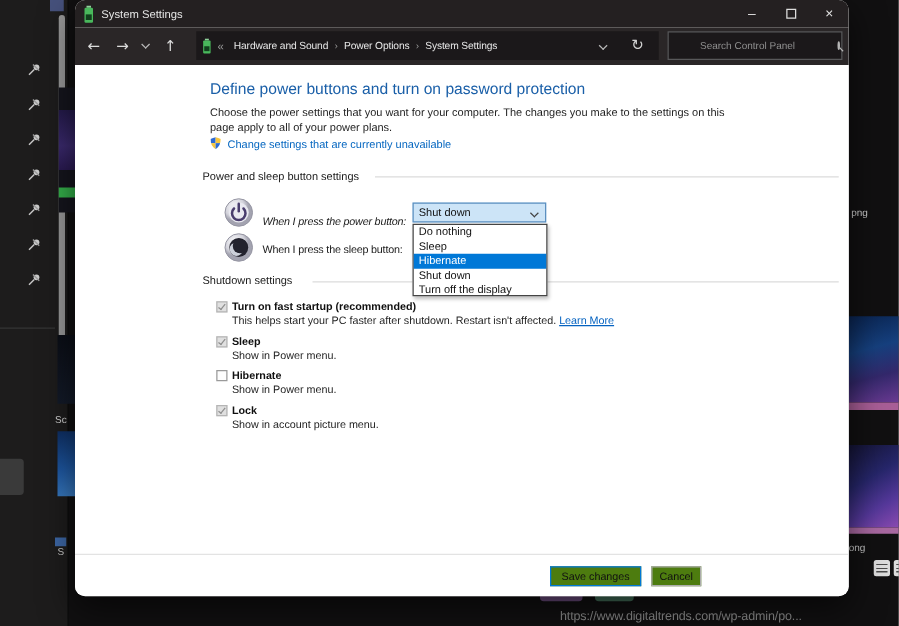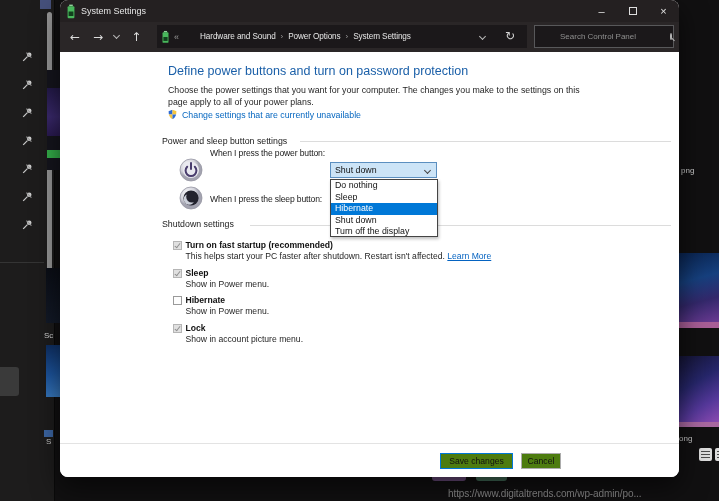--- a/index.html
+++ b/index.html
@@ -51,21 +51,21 @@
 
   #navbar { position:absolute; left:0; top:22px; right:0; height:30px; background:#2a2627; display:flex; align-items:center; }
   .nav-glyph { color:#dcdcdc; font-size:12px; line-height:1; font-family:"DejaVu Sans",sans-serif; }
   #nav-back { margin-left:10px; } #nav-fwd { margin-left:13px; }
   .chev { display:inline-block; width:5px; height:5px; border-right:1.3px solid currentColor; border-bottom:1.3px solid currentColor; transform:rotate(45deg); }
   #nav-chev { color:#b9b9b9; margin-left:11px; margin-top:-3px; }
   #nav-up { margin-left:12px; }
   #addressbox { position:absolute; left:97px; top:3px; width:370px; height:23px; background:#1b181a; display:flex; align-items:center; }
   #crumb-icon { margin-left:5px; width:7px; height:14px; }
   #crumb-overflow { margin-left:5px; color:#9a9a9a; font-size:9px; }
-  #breadcrumb { margin-left:21px; font-size:8.2px; color:#e6e6e6; letter-spacing:-0.1px; white-space:nowrap; }
+  #breadcrumb { margin-left:8px; font-size:8.2px; color:#e6e6e6; letter-spacing:-0.1px; white-space:nowrap; }
   .crumb-sep { color:#9a9a9a; margin:0 5px; font-size:8px; }
   #addr-chev { position:absolute; right:42px; top:9px; color:#b9b9b9; }
   #nav-refresh { position:absolute; right:12px; top:4px; color:#d2d2d2; font-size:12px; font-family:"DejaVu Sans",sans-serif; }
   #searchbox { position:absolute; left:474px; top:3px; width:140px; height:23px; background:#1b181a; border:1px solid #58585a; display:flex; align-items:center; }
   #search-input { flex:1; background:transparent; border:none; outline:none; color:#c9c9c9; font-size:8px; padding-left:25px; font-family:inherit; }
   #search-input::placeholder { color:#8f8f8f; }
   .mag { position:relative; width:7px; height:7px; border:1.3px solid #b5b5b5; border-radius:50%; margin-right:10px; }
   .mag::after { content:""; position:absolute; width:4px; height:1.3px; background:#b5b5b5; transform:rotate(45deg); right:-3.5px; bottom:-1px; }
 
   
@@ -77,21 +77,21 @@
   #uac-link { color:#0667c0; font-size:8.8px; white-space:nowrap; }
 
   .group-label { position:absolute; left:102px; font-size:8.8px; color:#1a1a1a; white-space:nowrap; }
   .group-line { position:absolute; height:1px; background:#dcdcdc; }
   #group1-label { top:84px; } #group1-line { top:89px; left:240px; right:8px; }
   #group2-label { top:167px; } #group2-line { top:173px; left:190px; right:8px; z-index:1; }
 
   .round-icon { position:absolute; left:119px; width:24px; height:24px; }
   #power-icon { top:106px; } #sleep-icon { top:134px; }
   .press-label { position:absolute; left:150px; font-size:8.6px; letter-spacing:-0.15px; white-space:nowrap; }
-  #power-label { top:96px; } #sleep-label { top:142px; }
+  #power-label { top:120px;font-style:italic; } #sleep-label { top:142px; }
 
   #power-select { position:absolute; left:270px; top:110px; width:107px; height:16px; background:#cce4f7; border:1px solid #5b8fc0; display:flex; align-items:center; }
   #power-select-value { padding-left:4px; font-size:8.8px; color:#111; }
   #select-chev { position:absolute; right:6px; top:4.5px; color:#444; }
 
   #dropdown-list { position:absolute; left:270px; top:127px; width:108px; height:58px; background:#ffffff; border:1px solid #444444; z-index:5; box-shadow:1px 2px 3px rgba(0,0,0,.25); }
   .dd-item { height:11.5px; line-height:11.5px; padding-left:4px; font-size:8.8px; color:#111; white-space:nowrap; }
   .dd-item.hl { background:#0078d7; color:#ffffff; }
 
   #shutdown-list { position:absolute; left:113px; top:188px; width:470px; }

